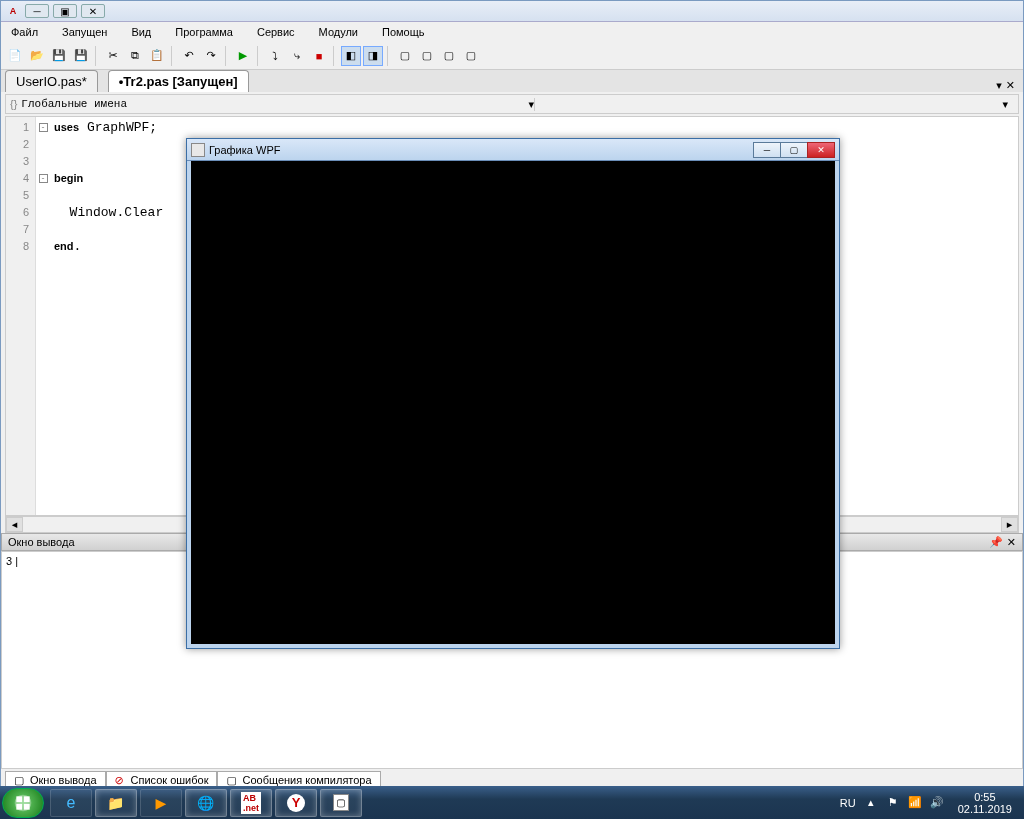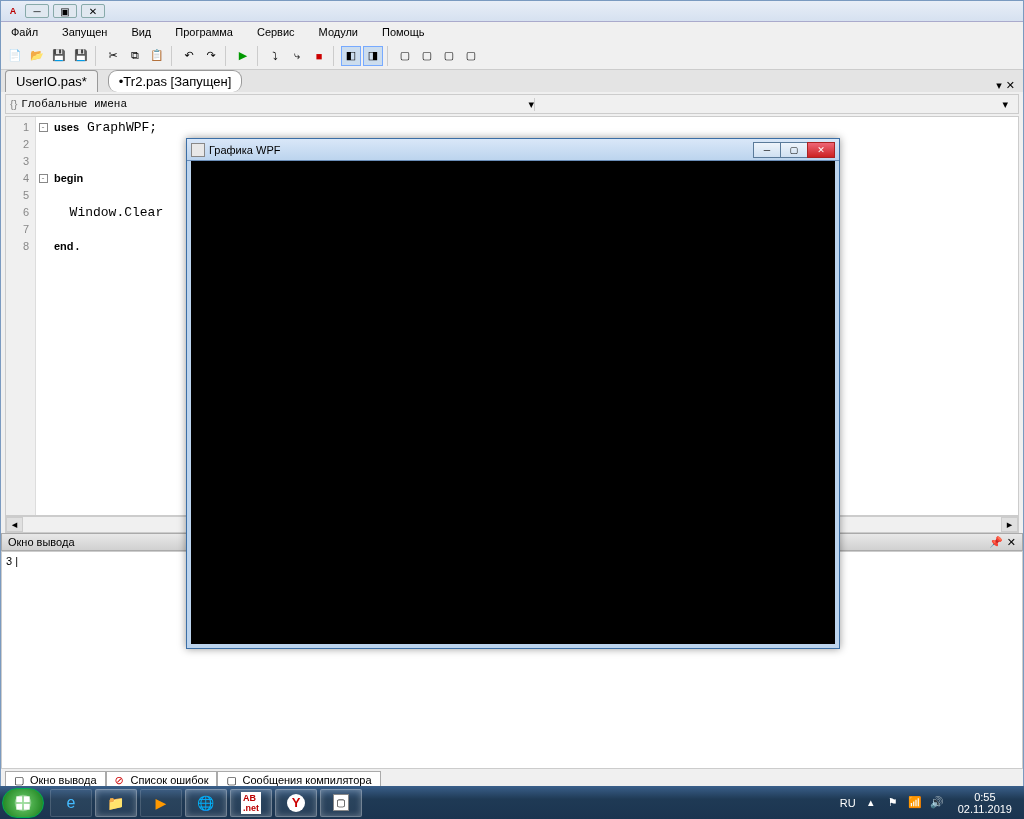--- a/index.html
+++ b/index.html
@@ -17,21 +17,21 @@
 .menubar { height:20px; background:#f0f0f0; display:flex; align-items:center; padding:0 4px; gap:12px; }
 .menubar span { padding:2px 6px; cursor:pointer; }
 
 .toolbar { height:28px; background:#f0f0f0; border-bottom:1px solid #ccc; display:flex; align-items:center; padding:0 4px; gap:2px; }
 .tbbtn { width:20px; height:20px; display:flex; align-items:center; justify-content:center; cursor:pointer; border:1px solid transparent; }
 .tbbtn.border { border:1px solid #7af; background:#cde; }
 .tbsep { width:4px; height:20px; border-left:1px solid #ccc; margin:0 2px; }
 
 .tabstrip { height:22px; background:#e4e4e4; display:flex; align-items:flex-end; padding:0 4px; position:relative; }
 .tab { padding:3px 10px; background:#f0f0f0; border:1px solid #999; border-bottom:none; margin-right:10px; cursor:pointer; border-radius:4px 4px 0 0; font-size:13px; }
-.tab.active { background:#fff; font-weight:normal;border-radius:9px; }
+.tab.active { background:#fff; font-weight:bold; }
 .tabclose { margin-left:auto; display:flex; align-items:center; gap:4px; padding-right:4px; }
 
 .namespace { height:20px; background:#f0f0f0; border:1px solid #ccc; margin:2px 4px; display:flex; align-items:center; padding:0 4px; }
 .namespace .drop { margin-left:auto; }
 .namespace .nslabel { flex:1;font-family:Liberation Mono, monospace; }
 .namespace .right { width:480px; border-left:1px solid #ccc; display:flex; justify-content:flex-end; padding-right:6px; }
 
 .editor-wrap { display:flex; height:400px; background:#fff; margin:0 4px; border:1px solid #ccc; }
 .gutter { width:30px; background:#f0f0f0; border-right:1px solid #ddd; text-align:right; padding:2px 6px 0 0; color:#888; font-family:Consolas,monospace; font-size:13px; line-height:17px; }
 .foldcol { width:14px; background:#fff; padding-top:2px; font-family:monospace; font-size:10px; line-height:17px; text-align:center; color:#888; }

